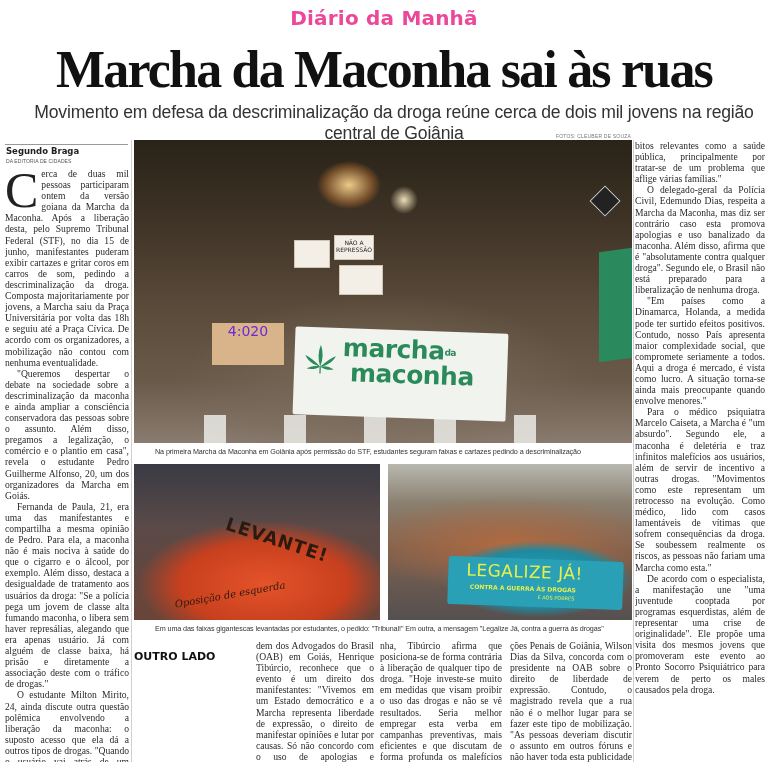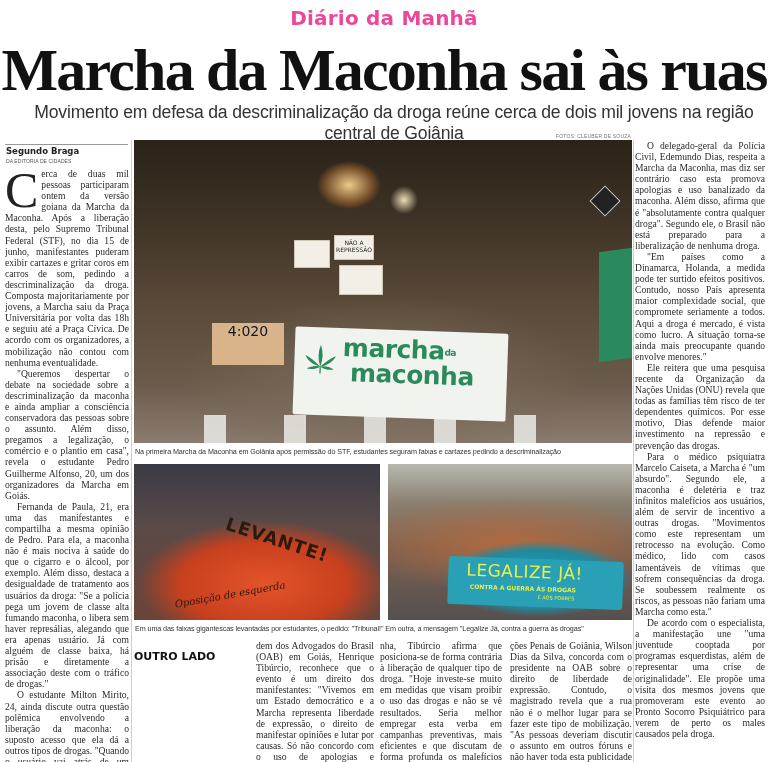--- a/index.html
+++ b/index.html
@@ -3,21 +3,21 @@
 <meta charset="utf-8">
 <style>
   * { box-sizing: border-box; margin: 0; padding: 0; }
   html, body { width: 768px; height: 762px; background: #ffffff; overflow: hidden; }
   body { position: relative; font-family: "DejaVu Serif", serif; color: #222; }
 
   .masthead { position: absolute; left: 0; top: 6px; width: 768px; text-align: center;
     font-family: "DejaVu Sans", sans-serif; font-weight: bold; font-size: 20px; color: #ec4899; letter-spacing: 0.2px; }
 
   .headline { position: absolute; left: 0; top: 40px; width: 768px; text-align: center;
-    font-family: "Liberation Serif", serif; font-weight: bold; font-size: 60px; line-height: 60px;
+    font-family: "Liberation Serif", serif; font-weight: bold; font-size: 52px; line-height: 60px;
     letter-spacing: -1.8px; color: #111; }
 
   .subhead { position: absolute; left: 14px; top: 102px; width: 760px; text-align: center;
     font-family: "Liberation Sans", sans-serif; font-size: 17.6px; color: #333; letter-spacing: -0.2px; }
 
   .photo-credit { position: absolute; left: 455px; top: 133px; width: 176px; text-align: right;
     font-family: "Liberation Sans", sans-serif; font-size: 5px; color: #777; letter-spacing: 0.2px; }
 
   .byline-rule { position: absolute; left: 5px; top: 144px; width: 123px; height: 1px; background: #999; }
   .byline { position: absolute; left: 6px; top: 146px; font-family: "DejaVu Sans", sans-serif; font-weight: bold; font-size: 8.5px; color: #222; }
@@ -61,35 +61,35 @@
 
   .banner-main { position: absolute; left: 160px; top: 190px; width: 213px; height: 88px;
     background: #f1f3ee; border-radius: 2px; transform: rotate(2deg); }
   .banner-main-text { position: absolute; left: 48px; top: 8px; font-family: "DejaVu Sans", sans-serif;
     font-weight: bold; color: #2b8a5a; font-size: 25px; line-height: 24px; letter-spacing: -0.5px; }
   .banner-main-text span.small { font-size: 9px; vertical-align: middle; }
   .leaf-icon { position: absolute; left: 8px; top: 14px; width: 36px; height: 36px; }
   .sign { position: absolute; background: #f3efe6; border: 1px solid #cfc7b6; font-family: "DejaVu Sans", sans-serif;
     font-size: 6px; color: #222; text-align: center; line-height: 7px; }
   .sign-orange { position: absolute; left: 78px; top: 183px; width: 72px; height: 42px; background: #d9b48a;
-    font-family: "DejaVu Sans", sans-serif; font-size: 14px; color: #0f172a; text-align: center; line-height: 16px; }
+    font-family: "DejaVu Sans", sans-serif; font-size: 14px; color: #6d28d9; text-align: center; line-height: 16px; }
   .green-flag { position: absolute; left: 465px; top: 110px; width: 33px; height: 110px; background: #2a8a5e; transform: skewY(-8deg); }
   .road-sign { position: absolute; left: 460px; top: 50px; width: 22px; height: 22px; background: #222; transform: rotate(45deg); border: 1px solid #ccc; }
   .crosswalk { position: absolute; top: 275px; height: 28px; width: 22px; background: rgba(235,235,230,0.85); }
 
   .banner-orange-text { position: absolute; left: 90px; top: 65px; font-family: "DejaVu Sans", sans-serif; font-weight: bold;
     font-size: 18px; color: #2a1a10; transform: rotate(18deg); letter-spacing: 1px; }
   .banner-orange-sub { position: absolute; left: 40px; top: 125px; font-family: "DejaVu Serif", serif; font-style: italic;
     font-size: 10px; color: #2a1a10; transform: rotate(-10deg); }
   .banner-blue { position: absolute; left: 60px; top: 95px; width: 175px; height: 48px; background: #2aa0b6; transform: rotate(2deg); border-radius: 3px; }
   .banner-blue-text { position: absolute; left: 18px; top: 3px; font-family: "DejaVu Sans", sans-serif; font-size: 17px; color: #e8f04a; letter-spacing: 0.5px; }
   .banner-blue-sub { position: absolute; left: 22px; top: 26px; font-family: "DejaVu Sans", sans-serif; font-size: 6px; color: #e8f04a; font-weight: bold; }
   .banner-blue-sub2 { position: absolute; left: 90px; top: 35px; font-family: "DejaVu Sans", sans-serif; font-size: 5px; color: #e8f04a; }
 
-  .caption { position: absolute; font-family: "Liberation Sans", sans-serif; font-size: 7.2px; color: #333; letter-spacing: -0.1px; white-space: nowrap; }
+  .caption { position: absolute; font-family: "Liberation Sans", sans-serif; font-size: 7.2px; color: #333; letter-spacing: -0.1px; white-space: nowrap; margin-left: 20px; }
   .caption-main { left: 135px; top: 447px; }
   .caption-bottom { left: 135px; top: 624px; }
 </style>
 </head>
 <body>
 
 <div class="masthead">Diário da Manhã</div>
 <h1 class="headline">Marcha da Maconha sai às ruas</h1>
 <div class="subhead">Movimento em defesa da descriminalização da droga reúne cerca de dois mil jovens na região central de Goiânia</div>
 <div class="photo-credit">FOTOS: CLEUBER DE SOUZA</div>
@@ -164,19 +164,19 @@
   <p class="first">nha, Tibúrcio afirma que posiciona-se de forma contrária à liberação de qualquer tipo de droga. "Hoje investe-se muito em medidas que visam proibir o uso das drogas e não se vê resultados. Seria melhor empregar esta verba em campanhas preventivas, mais eficientes e que discutam de forma profunda os malefícios das drogas para a saúde."</p>
 
 </div>
 <div class="col col4b">
   <p class="first">ções Penais de Goiânia, Wilson Dias da Silva, concorda com o presidente na OAB sobre o direito de liberdade de expressão. Contudo, o magistrado revela que a rua não é o melhor lugar para se fazer este tipo de mobilização. "As pessoas deveriam discutir o assunto em outros fóruns e não haver toda esta publicidade em locais públicos. Poderiam discutir âm-</p>
 </div>
 
 <div class="col-divider" style="left:633px; top:140px; height:622px;"></div>
 
 <div class="col col5">
+  <p class="first">bitos relevantes como a saúde pública, principalmente por tratar-se de um problema que aflige várias famílias."</p>
   <p>O delegado-geral da Polícia Civil, Edemundo Dias, respeita a Marcha da Maconha, mas diz ser contrário caso esta promova apologias e uso banalizado da maconha. Além disso, afirma que é "absolutamente contra qualquer droga". Segundo ele, o Brasil não está preparado para a liberalização de nenhuma droga.</p>
   <p>"Em países como a Dinamarca, Holanda, a medida pode ter surtido efeitos positivos. Contudo, nosso País apresenta maior complexidade social, que compromete seriamente a todos. Aqui a droga é mercado, é vista como lucro. A situação torna-se ainda mais preocupante quando envolve menores."</p>
-  <p>Ele reitera que uma pesquisa recente da Organização da Nações Unidas (ONU) revela que todas as famílias têm risco de ter dependentes químicos. Por esse motivo, Dias defende maior investimento na repressão e prevenção das drogas.</p>
   <p>Para o médico psiquiatra Marcelo Caiseta, a Marcha é "um absurdo". Segundo ele, a maconha é deletéria e traz infinitos malefícios aos usuários, além de servir de incentivo a outras drogas. "Movimentos como este representam um retrocesso na evolução. Como médico, lido com casos lamentáveis de vítimas que sofrem consequências da droga. Se soubessem realmente os riscos, as pessoas não fariam uma Marcha como esta."</p>
   <p>De acordo com o especialista, a manifestação une "uma juventude cooptada por programas esquerdistas, além de representar uma crise de originalidade". Ele propõe uma visita dos mesmos jovens que promoveram este evento ao Pronto Socorro Psiquiátrico para verem de perto os males causados pela droga.</p>
 
 </div>
 
 </body></html>

